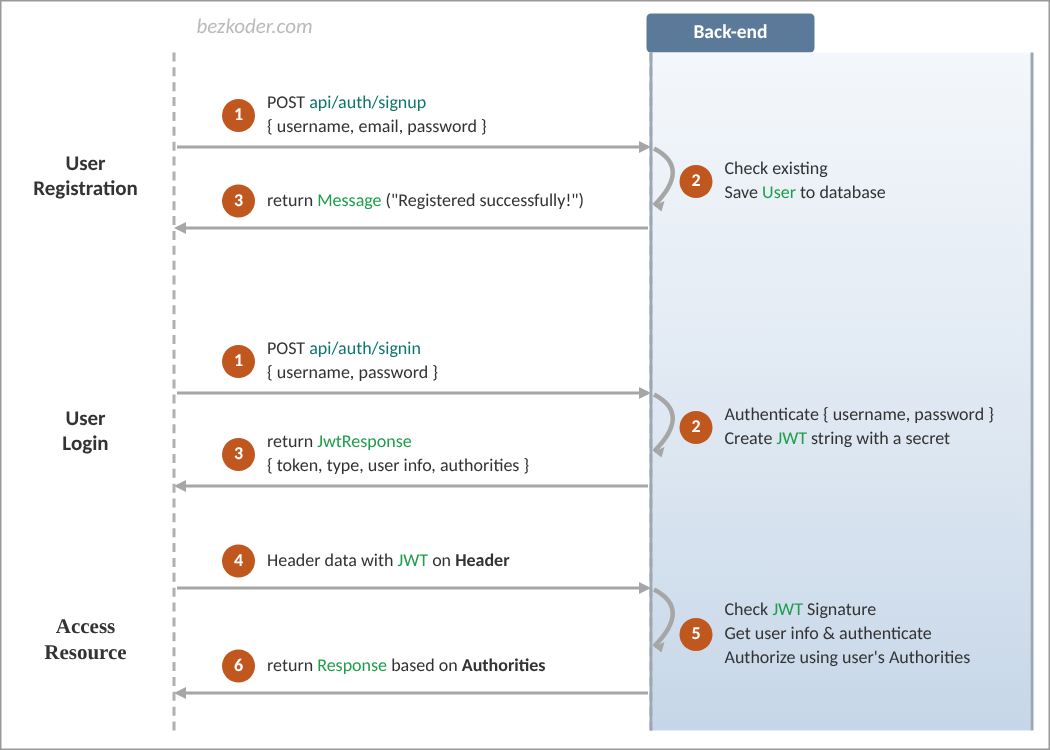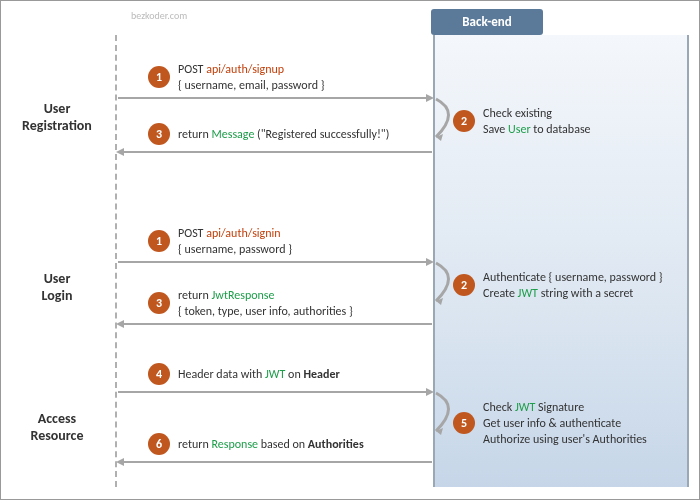--- a/index.html
+++ b/index.html
@@ -1,19 +1,19 @@
 <!DOCTYPE html>
 <html><head>
 <meta charset="utf-8">
 <style>
   * { box-sizing: border-box; margin: 0; padding: 0; }
   body { font-family: "Segoe UI", Calibri, Arial, sans-serif; font-size: 12px; color: #333; width: 700px; height: 500px; position: relative; background: #fff; }
   .canvas { position: relative; width: 700px; height: 500px; border: 1px solid #999; }
 
-  .watermark { position: absolute; top: 8px; left: 130px; color: #bbb; font-size: 10px; }
+  .watermark { position: absolute; top: 8px; left: 130px; color: #bbb; font-style: italic; font-size: 14px; }
 
   .col-header { position: absolute; top: 8px; width: 110px; height: 26px; line-height: 26px; text-align: center; color: #fff; font-weight: bold; border-radius: 3px; font-size: 13px; }
   .col-header.left { left: 10px; background: #2196d6; }
   .col-header.right { left: 430px; width: 112px; background: #5b7a99; }
 
   .lifeline { position: absolute; top: 34px; width: 0; border-left: 2px dashed #b0b0b0; height: 452px; }
   .lifeline.left { left: 114px; }
   .lifeline.right { left: 432px; }
 
   .section-label { position: absolute; width: 100px; font-weight: bold; text-align: center; font-size: 14px; line-height: 1.2; }
@@ -23,21 +23,21 @@
   .arrow { position: absolute; left: 117px; width: 314px; height: 0; border-top: 2px solid #a6a6a6; }
   .arrow .head { position: absolute; top: -5px; width: 0; height: 0; border-top: 4px solid transparent; border-bottom: 4px solid transparent; }
   .arrow.right .head { right: -2px; border-left: 8px solid #a6a6a6; }
   .arrow.left .head { left: -2px; border-right: 8px solid #a6a6a6; }
 
   .step { position: absolute; display: flex; align-items: center; gap: 8px; }
   .step.leftcol { left: 147px; width: 270px; }
   .step.rightcol { left: 452px; width: 226px; }
   .badge { width: 22px; height: 22px; border-radius: 50%; background: #c0571f; color: #fff; display: flex; align-items: center; justify-content: center; font-weight: bold; font-size: 12px; flex: 0 0 22px; }
   .txt { line-height: 1.35; font-size: 12px; }
-  .api { color: #c2410c; }
+  .api { color: #0f766e; }
   .kw  { color: #1e9e4a; font-weight: normal; }
 
   .return-arc { position: absolute; left: 432px; width: 30px; height: 50px; }
   .return-arc svg { width: 100%; height: 100%; display: block; }
 </style>
 </head>
 <body>
 
 <div class="canvas">
   <div class="watermark">bezkoder.com</div>
@@ -50,21 +50,21 @@
   <div class="backend-box" style="top:34px; height:452px;"></div>
 
   <div class="section-label" style="top:100px; left:6px;">
     <span>User</span><br>
     <span>Registration</span>
   </div>
   <div class="section-label" style="top:270px; left:6px;">
     <span>User</span><br>
     <span>Login</span>
   </div>
-  <div class="section-label" style="top:410px; left:6px;">
+  <div class="section-label" style="top:410px; left:6px;font-family:Liberation Serif, serif;">
     <span>Access</span><br>
     <span>Resource</span>
   </div>
 
   <div class="step leftcol" style="top:60px;">
     <div class="badge">1</div>
     <div class="txt">
       <span>POST </span><span class="api">api/auth/signup</span><br>
       <span>{ username, email, password }</span>
     </div>

